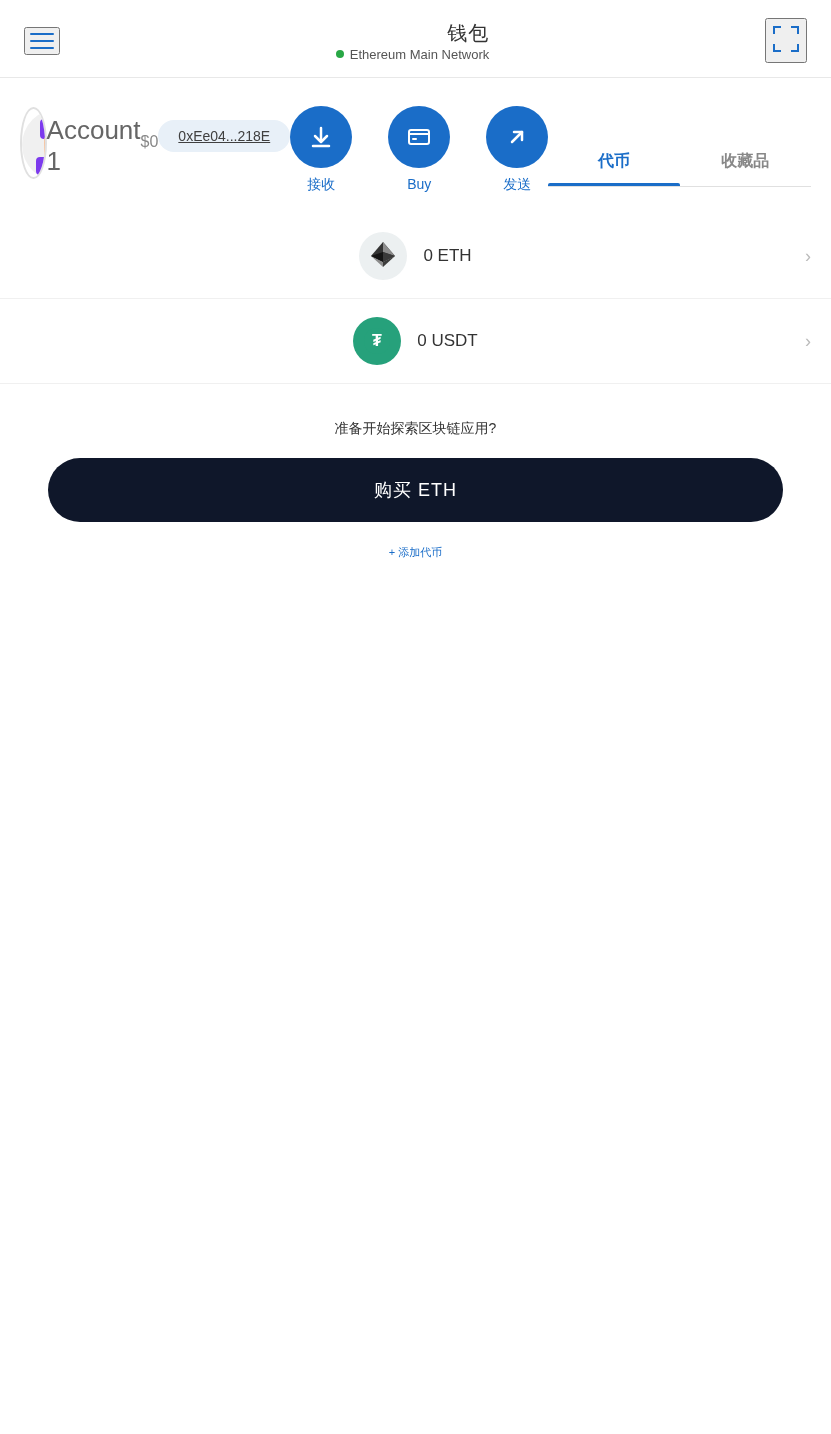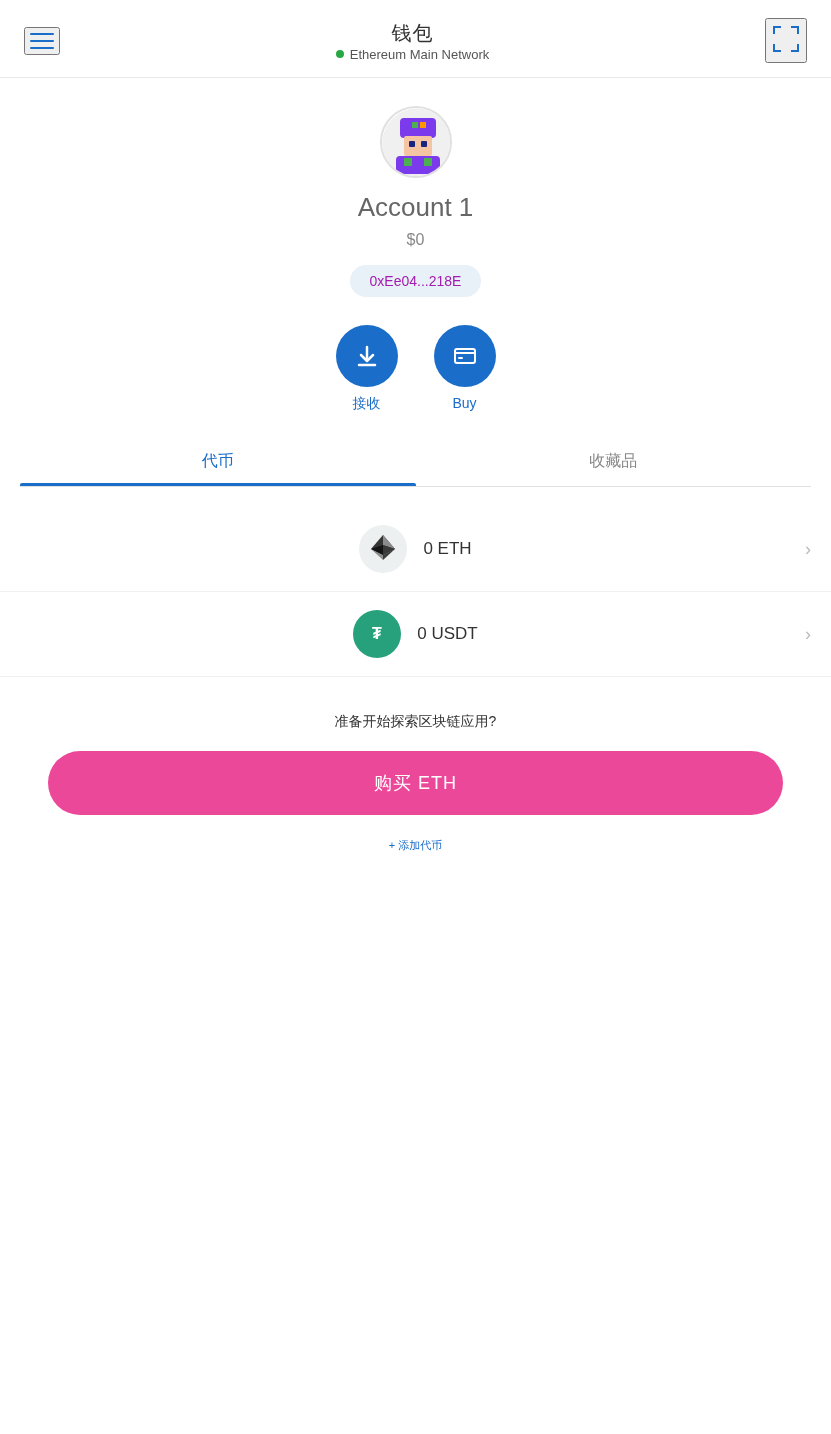--- a/index.html
+++ b/index.html
@@ -35,20 +35,21 @@
       border-radius: 2px;
     }
     .header-center {
       text-align: center;
     }
     .header-title {
       font-size: 20px;
       font-weight: 500;
       color: #333;
       letter-spacing: 1px;
+      text-align: right;
     }
     .header-network {
       display: flex;
       align-items: center;
       justify-content: center;
       gap: 6px;
       font-size: 13px;
       color: #555;
       margin-top: 0;
     }
@@ -64,21 +65,21 @@
       padding: 4px;
     }
     .qr-icon {
       width: 30px;
       height: 30px;
     }
 
     
     .account-section {
       display: flex;
-      flex-direction: column;
+      flex-direction: row;
       align-items: center;
       padding: 28px 20px 20px;
     }
     .avatar-container {
       width: 72px;
       height: 72px;
       border-radius: 50%;
       border: 2px solid #e0e0e0;
       overflow: hidden;
       margin-bottom: 14px;
@@ -94,23 +95,24 @@
       font-size: 16px;
       color: #888;
       margin-bottom: 16px;
     }
     .account-address-btn {
       background: #e8f0f8;
       border: none;
       border-radius: 20px;
       padding: 8px 20px;
       font-size: 14px;
-      color: #a21caf;
+      color: #404040;
       cursor: pointer;
       margin-bottom: 28px;
+      text-decoration: underline;
     }
 
     
     .action-buttons {
       display: flex;
       gap: 36px;
       align-items: flex-start;
       margin-bottom: 0;
     }
     .action-btn-container {
@@ -144,20 +146,21 @@
       margin-top: 24px;
     }
     .tab {
       flex: 1;
       text-align: center;
       padding: 14px 0;
       font-size: 16px;
       color: #888;
       cursor: pointer;
       position: relative;
+      font-weight: bold;
     }
     .tab.active {
       color: #1a6dc8;
     }
     .tab.active::after {
       content: '';
       position: absolute;
       bottom: 0;
       left: 0;
       right: 0;
@@ -212,21 +215,21 @@
       padding: 36px 48px 28px;
       text-align: center;
     }
     .explore-title {
       font-size: 14px;
       color: #333;
       margin-bottom: 20px;
     }
     .buy-eth-btn {
       width: 100%;
-      background: #ec4899;
+      background: #0f172a;
       color: white;
       border: none;
       border-radius: 40px;
       padding: 20px;
       font-size: 18px;
       font-weight: 500;
       cursor: pointer;
       margin-bottom: 20px;
       letter-spacing: 1px;
     }
@@ -316,20 +319,30 @@
 
         <svg width="26" height="26" viewBox="0 0 26 26" fill="none">
           <rect x="3" y="6" width="20" height="14" rx="2" stroke="white" stroke-width="2"></rect>
           <path d="M3 10 L23 10" stroke="white" stroke-width="2"></path>
           <rect x="6" y="14" width="5" height="2" rx="1" fill="white"></rect>
         </svg>
       </div>
       <span class="action-btn-label">Buy</span>
     </div>
 
+    <div class="action-btn-container">
+      <div class="action-btn-circle">
+
+        <svg width="26" height="26" viewBox="0 0 26 26" fill="none">
+          <path d="M8 18 L18 8" stroke="white" stroke-width="2.5" stroke-linecap="round"></path>
+          <path d="M10 8 L18 8 L18 16" stroke="white" stroke-width="2.5" stroke-linecap="round" stroke-linejoin="round"></path>
+        </svg>
+      </div>
+      <span class="action-btn-label">发送</span>
+    </div>
 
 
   </div>
 
   <div class="tabs">
     <div class="tab active">代币</div>
     <div class="tab">收藏品</div>
   </div>
 </div>
 

